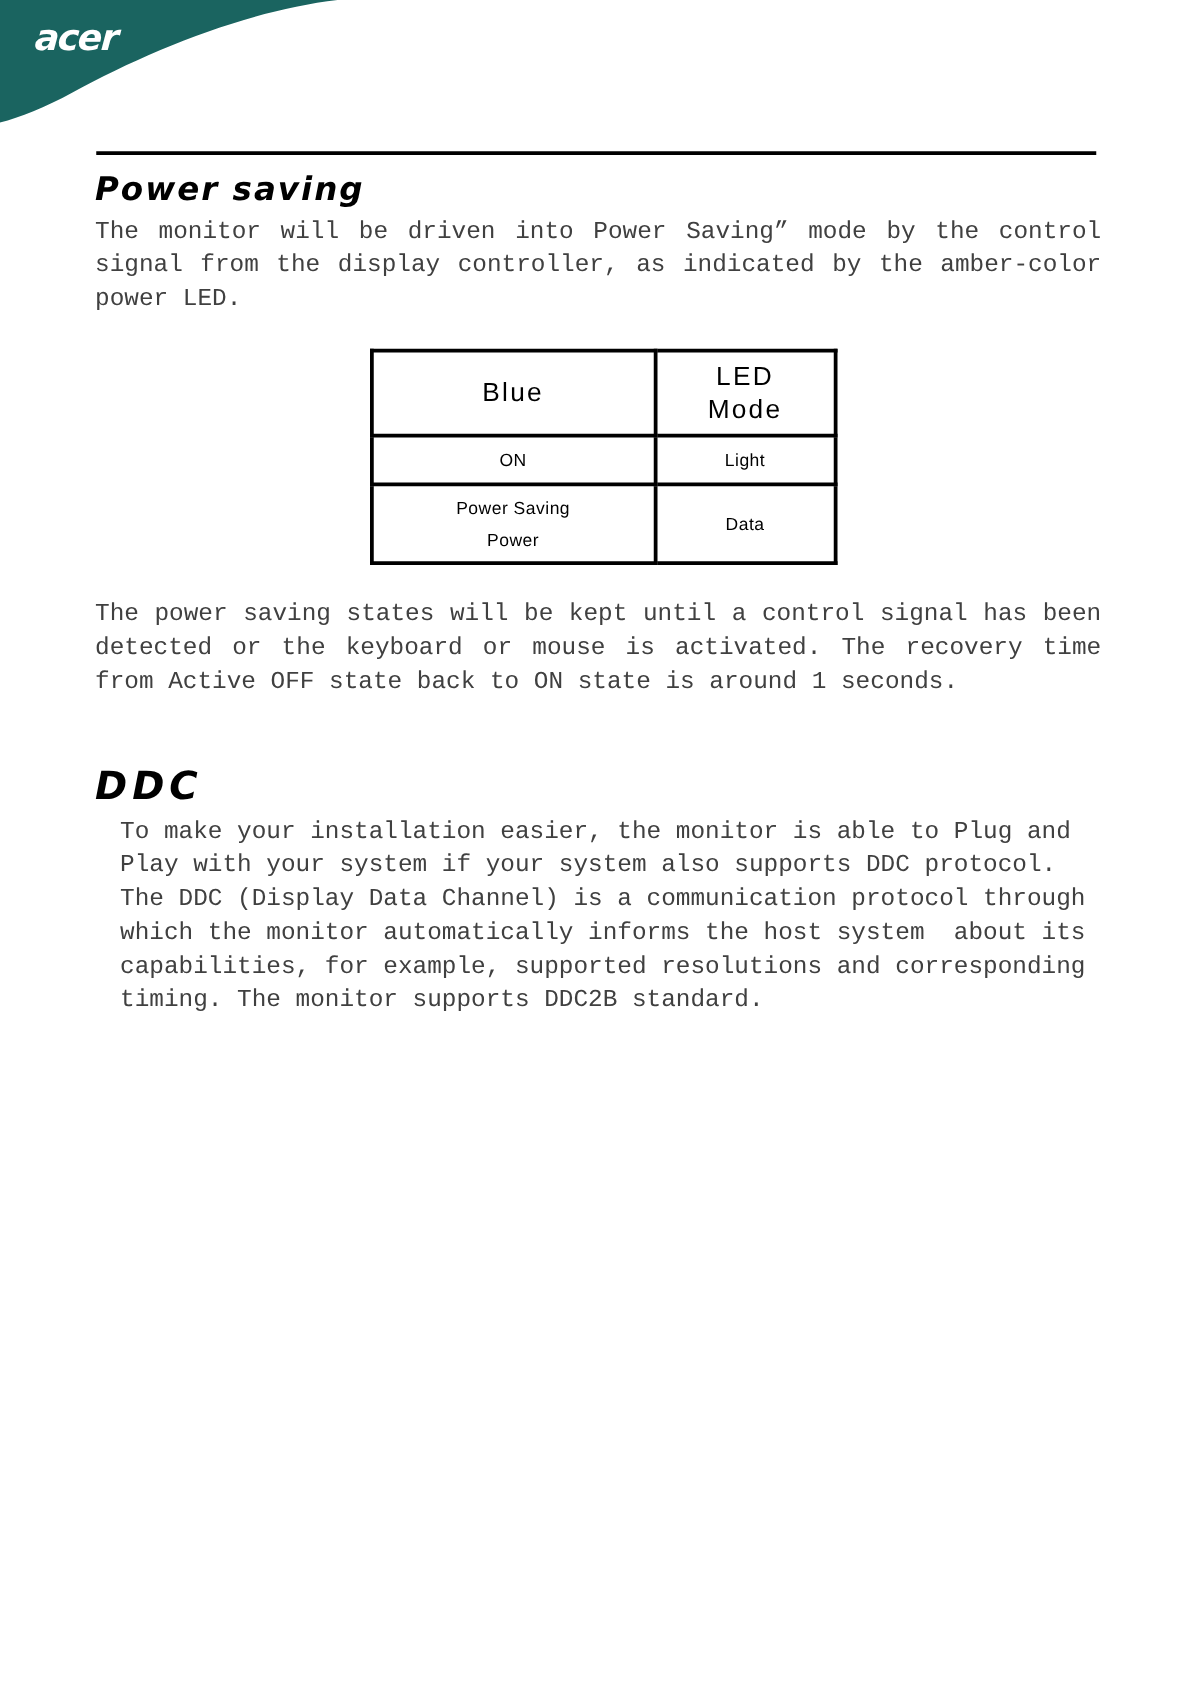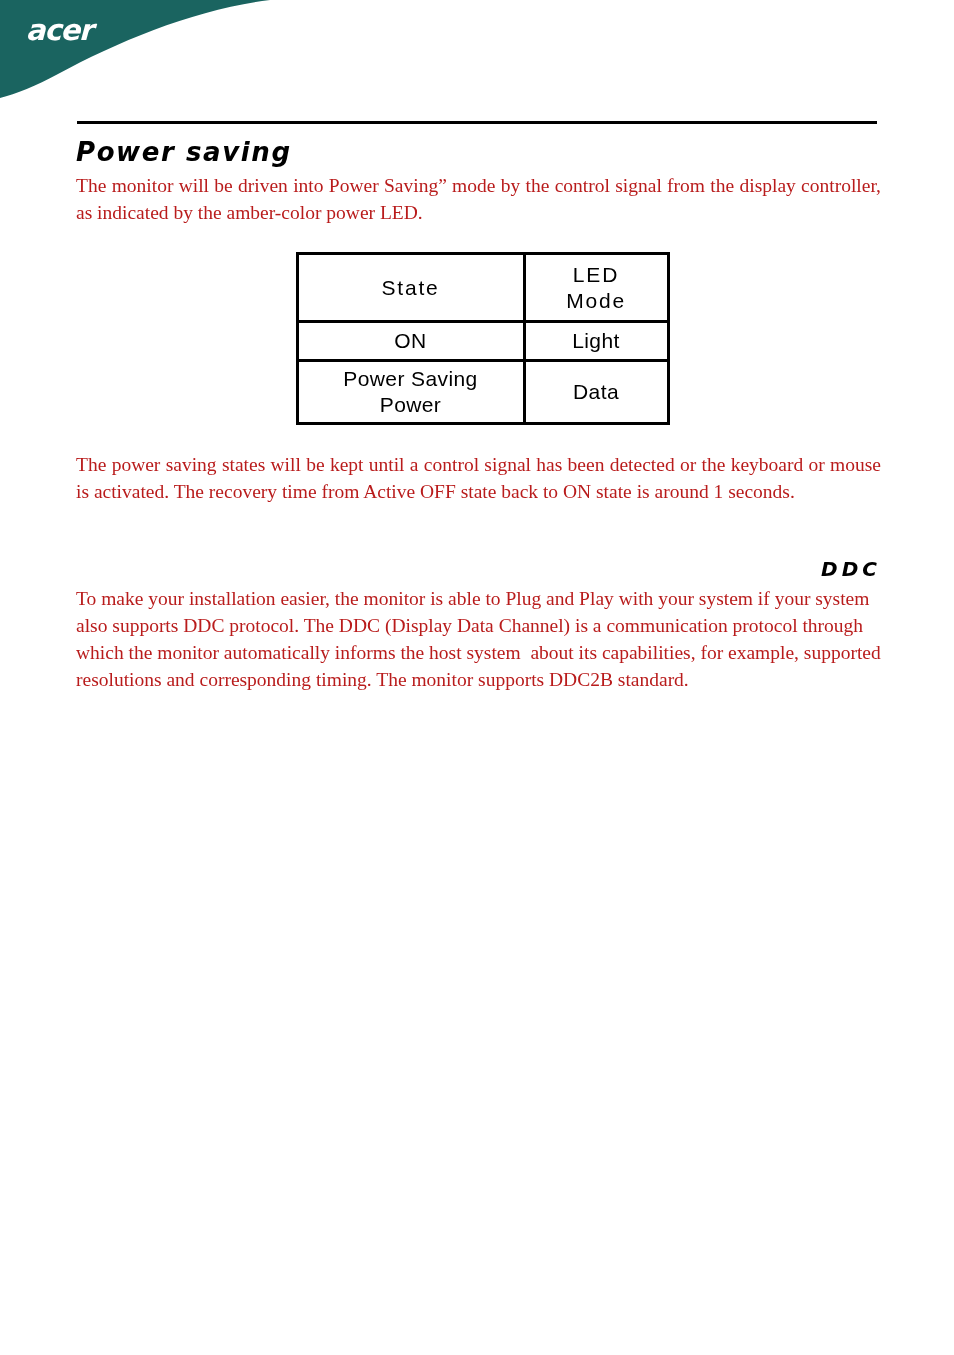--- a/index.html
+++ b/index.html
@@ -69,35 +69,35 @@
     font-family: "DejaVu Sans", sans-serif;
     font-style: italic;
     font-weight: bold;
     font-size: 26px;
     letter-spacing: 1.6px;
     line-height: 1.2;
     color: #000000;
   }
   h2.section-heading.ddc-heading {
     letter-spacing: 4px;
-    font-size: 20px;
-    text-align: right;
+    font-size: 31px;
   }
 
   p.body-text {
     margin: 4px 0 0 0;
-    font-family: Liberation Serif, serif;
+    font-family: Liberation Mono, monospace;
     font-size: 19.5px;
     line-height: 27px;
-    color: #b91c1c;
+    color: #404040;
     text-align: justify;
     white-space: pre-wrap;
   }
   p.body-text.no-justify {
     text-align: left;
+    margin-left: 20px;
   }
 
   .spacer-after-intro { height: 26px; }
   .spacer-after-table { height: 22px; }
   .spacer-before-ddc  { height: 52px; }
 
   
   .table-wrap {
     display: flex;
     justify-content: center;
@@ -120,21 +120,21 @@
 
   td.head-cell {
     height: 63px;
     font-size: 21px;
     letter-spacing: 1.8px;
     line-height: 26px;
     font-weight: normal;
   }
   td.data-cell {
     height: 34px;
-    font-size: 21px;
+    font-size: 14px;
     line-height: 26px;
     letter-spacing: 0.4px;
   }
   td.data-cell.tall {
     height: 58px;
     line-height: 26px;
   }
   .cell-line { display: block; }
 
   
@@ -167,21 +167,21 @@
   <div class="spacer-after-intro"></div>
 
   <div class="table-wrap">
     <table class="led-table">
       <colgroup>
         <col class="col-state">
         <col class="col-led">
       </colgroup>
       <tbody>
         <tr>
-          <td class="head-cell">State</td>
+          <td class="head-cell">Blue</td>
           <td class="head-cell">
             <span class="cell-line">LED</span>
             <span class="cell-line">Mode</span>
           </td>
         </tr>
         <tr>
           <td class="data-cell">ON</td>
           <td class="data-cell">Light</td>
         </tr>
         <tr>

